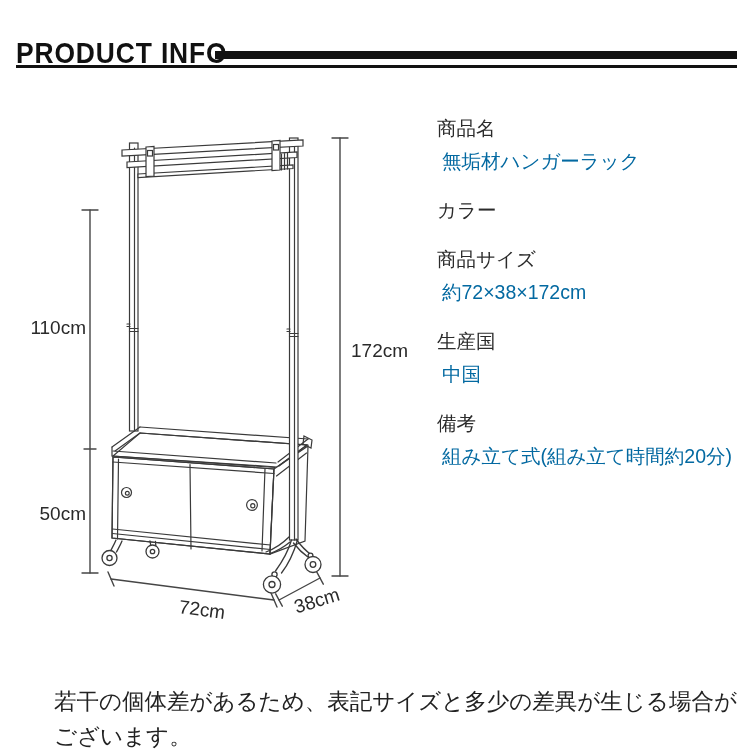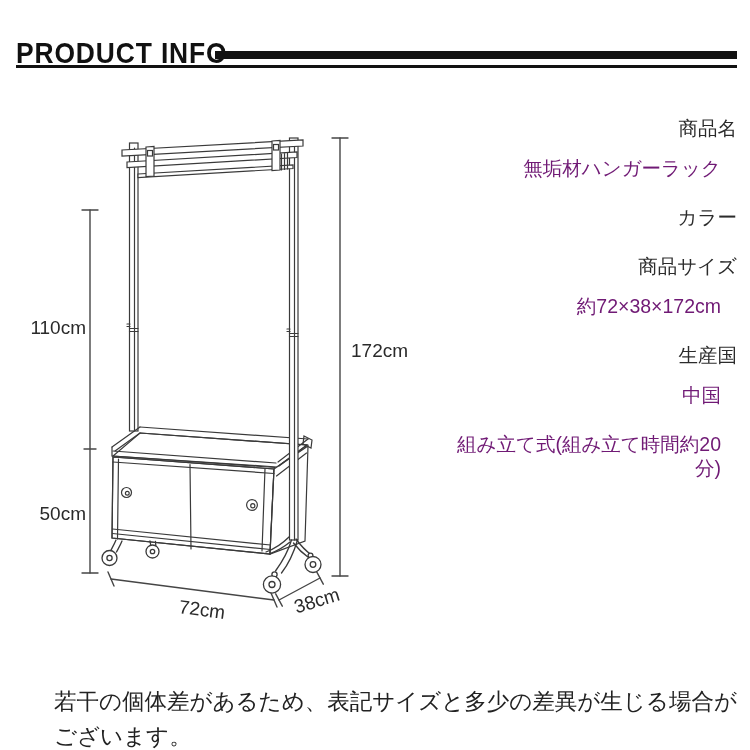--- a/index.html
+++ b/index.html
@@ -12,23 +12,23 @@
     position:absolute;left:16px;top:36px;margin:0;
     font-size:30px;font-weight:700;color:#111;letter-spacing:1px;
     transform:scaleX(0.88);transform-origin:left top;white-space:nowrap;
   }
   .hdr-bar-thick{position:absolute;left:215px;top:51px;width:522px;height:8px;background:#111;}
   .hdr-rule{position:absolute;left:16px;top:65px;width:721px;height:3px;background:#111;}
   
   .diagram{position:absolute;left:0;top:0;width:750px;height:750px;}
   
   .specs{position:absolute;left:437px;top:116px;width:300px;}
-  .spec-group{margin:0 0 25px 0;text-align:right;}
+  .spec-group{margin:0 0 25px 0;}
   .spec-label{font-size:19.5px;line-height:24px;margin:0 0 9px 0;color:#2b2b2b;}
-  .spec-value{font-size:19.5px;line-height:24px;margin:16px;color:#701a75;}
+  .spec-value{font-size:19.5px;line-height:24px;margin:5px;color:#0369a1;}
   
   .note{
     position:absolute;left:40px;top:670px;width:700px;margin:14px;
     font-size:22.5px;line-height:35px;color:#222;
   }
   svg text{font-family:"Liberation Sans","DejaVu Sans",sans-serif;}
 </style>
 </head>
 <body>
 
@@ -189,19 +189,20 @@
     </div>
     <div class="spec-group">
       <p class="spec-label">商品サイズ</p>
       <p class="spec-value">約72×38×172cm</p>
     </div>
     <div class="spec-group">
       <p class="spec-label">生産国</p>
       <p class="spec-value">中国</p>
     </div>
     <div class="spec-group">
+      <p class="spec-label">備考</p>
       <p class="spec-value">組み立て式(組み立て時間約20分)</p>
     </div>
   </div>
 
   <p class="note">若干の個体差があるため、表記サイズと多少の差異が生じる場合がございます。</p>
 
 </div>
 
 </body></html>

